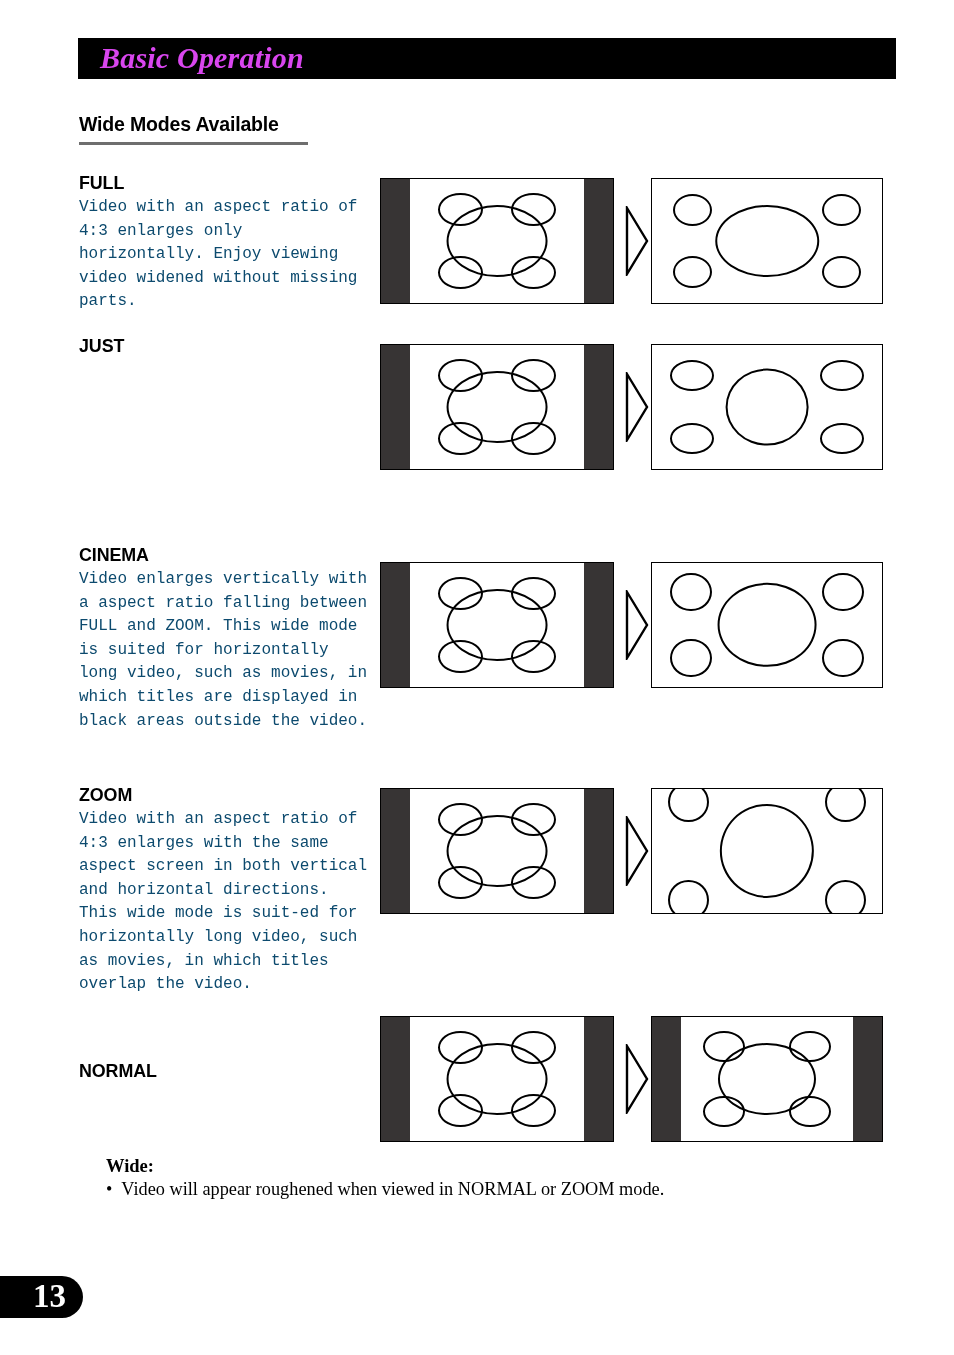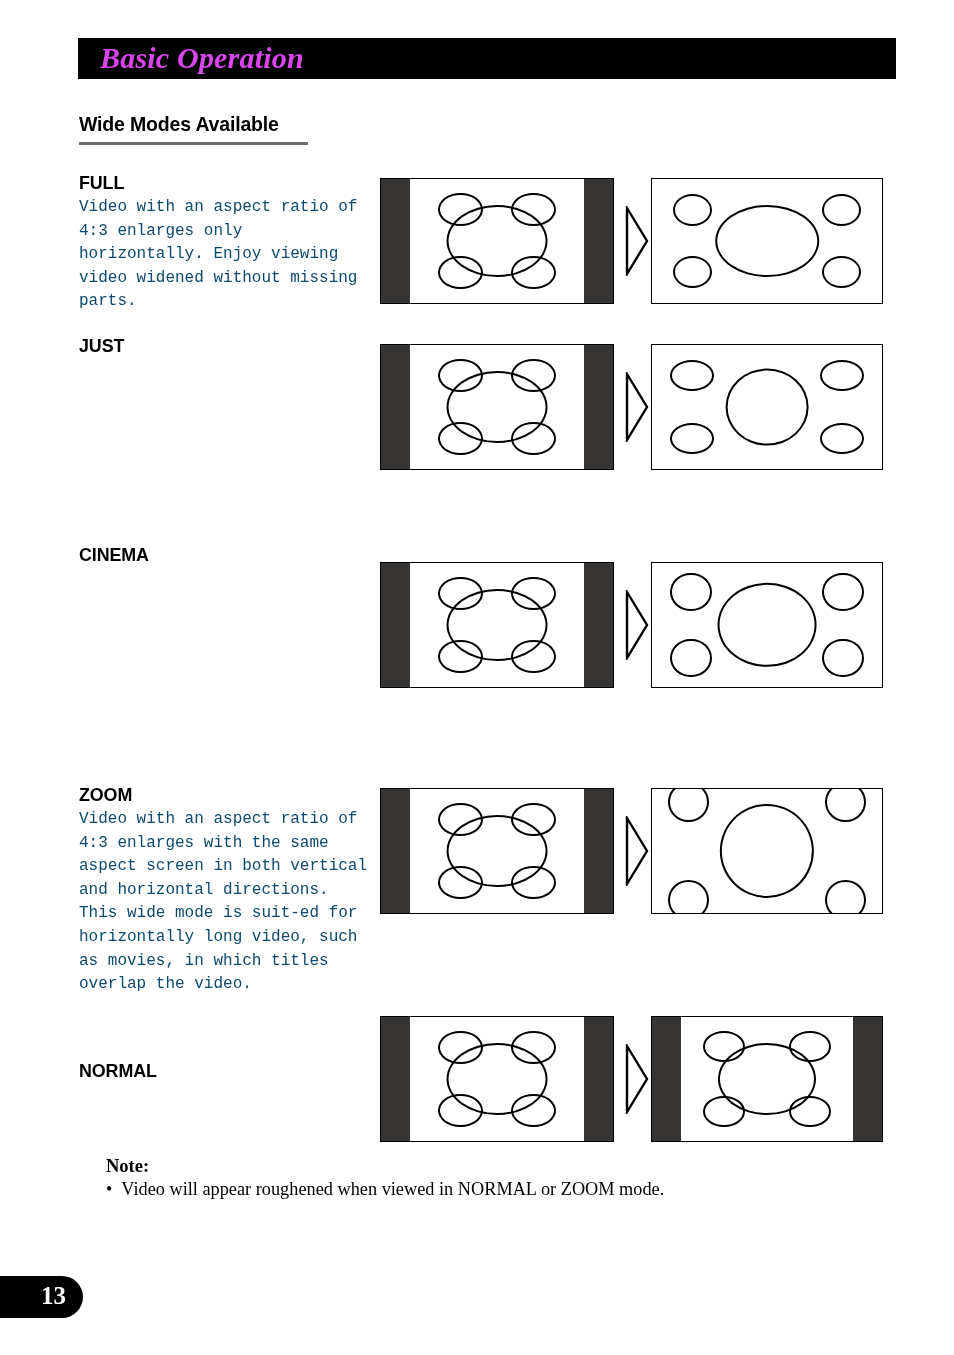--- a/index.html
+++ b/index.html
@@ -103,21 +103,21 @@
 
   
   .page-pill{
     position:absolute;left:0;top:1276px;width:83px;height:42px;
     background:#000000;
     border-top-right-radius:21px;border-bottom-right-radius:21px;
   }
   .page-num{
     position:absolute;right:17px;top:50%;transform:translateY(-52%);
     color:#fff;font-family:"Liberation Serif", serif;
-    font-weight:700;font-size:25px;
+    font-weight:700;font-size:33px;
   }
 </style>
 </head>
 <body>
 
 <div class="header-bar">
   <div class="header-title">Basic Operation</div>
 </div>
 
 <div class="section-heading">Wide Modes Available</div>
@@ -184,20 +184,21 @@
       <div class="blob" style="right:8%;top:12%;width:19%;height:25%;"></div>
       <div class="blob" style="left:8%;bottom:12%;width:19%;height:25%;"></div>
       <div class="blob" style="right:8%;bottom:12%;width:19%;height:25%;"></div>
       <div class="blob" style="left:50%;top:50%;width:36%;height:62%;transform:translate(-50%,-50%);"></div>
     </div>
   </div>
 </div>
 
 <div class="mode" style="top:544px;">
   <div class="mode-title">CINEMA</div>
+  <p class="mode-body">Video enlarges vertically with a aspect ratio falling between FULL and ZOOM. This wide mode is suited for horizontally long video, such as movies, in which titles are displayed in black areas outside the video.</p>
 </div>
 <div class="diagram-row" style="top:562px;height:126px;">
   <div class="screen" style="left:0;width:234px;height:126px;">
     <div class="bar left" style="width:29px;"></div>
     <div class="bar right" style="width:29px;"></div>
     <div class="inner" style="left:29px;right:29px;">
       <div class="blob" style="left:16%;top:11%;width:26%;height:27%;"></div>
       <div class="blob" style="right:16%;top:11%;width:26%;height:27%;"></div>
       <div class="blob" style="left:16%;bottom:11%;width:26%;height:27%;"></div>
       <div class="blob" style="right:16%;bottom:11%;width:26%;height:27%;"></div>
@@ -279,21 +280,21 @@
       <div class="blob" style="left:13%;top:11%;width:24%;height:25%;"></div>
       <div class="blob" style="right:13%;top:11%;width:24%;height:25%;"></div>
       <div class="blob" style="left:13%;bottom:11%;width:24%;height:25%;"></div>
       <div class="blob" style="right:13%;bottom:11%;width:24%;height:25%;"></div>
       <div class="blob" style="left:50%;top:50%;width:57%;height:58%;transform:translate(-50%,-50%);"></div>
     </div>
   </div>
 </div>
 
 <div class="note" style="top:1156px;">
-  <div class="note-title">Note:</div>
+  <div class="note-title">Wide:</div>
   <div class="note-row">
     <span class="note-bullet">•</span>
     <span class="note-text">Video will appear roughened when viewed in NORMAL or ZOOM mode.</span>
   </div>
 </div>
 
 <div class="page-pill">
   <span class="page-num">13</span>
 </div>
 

